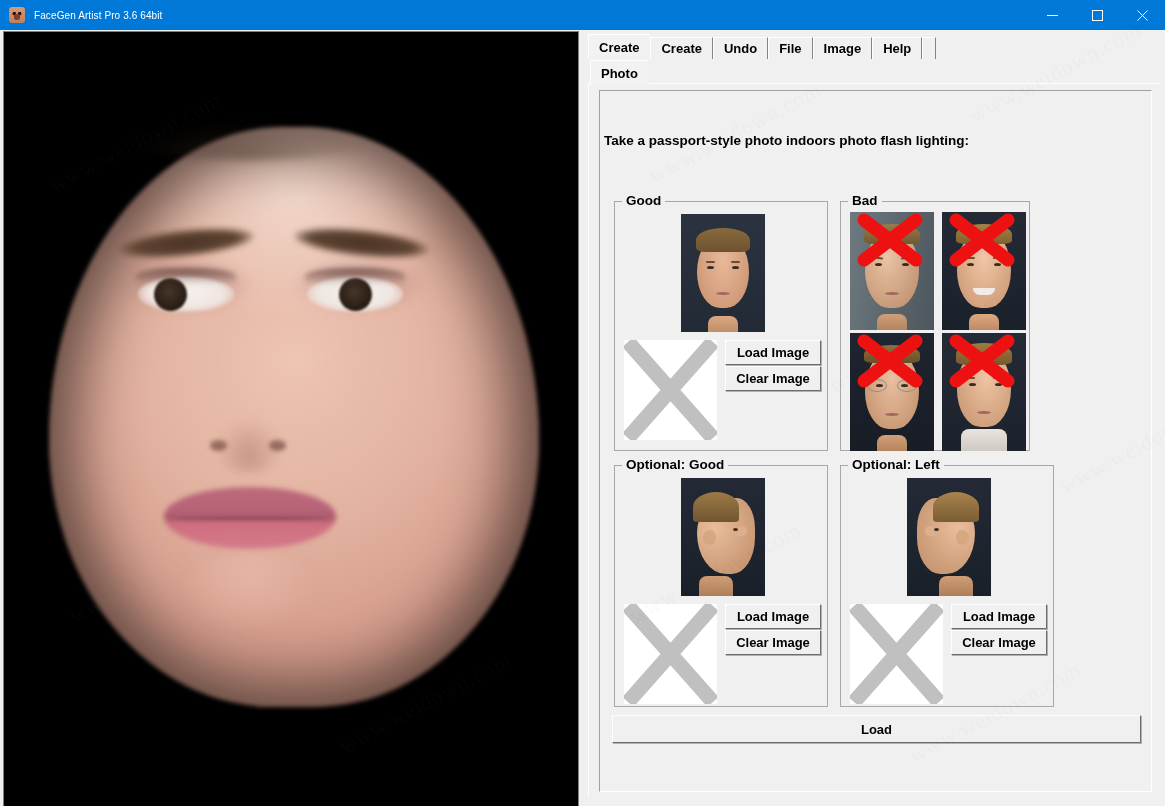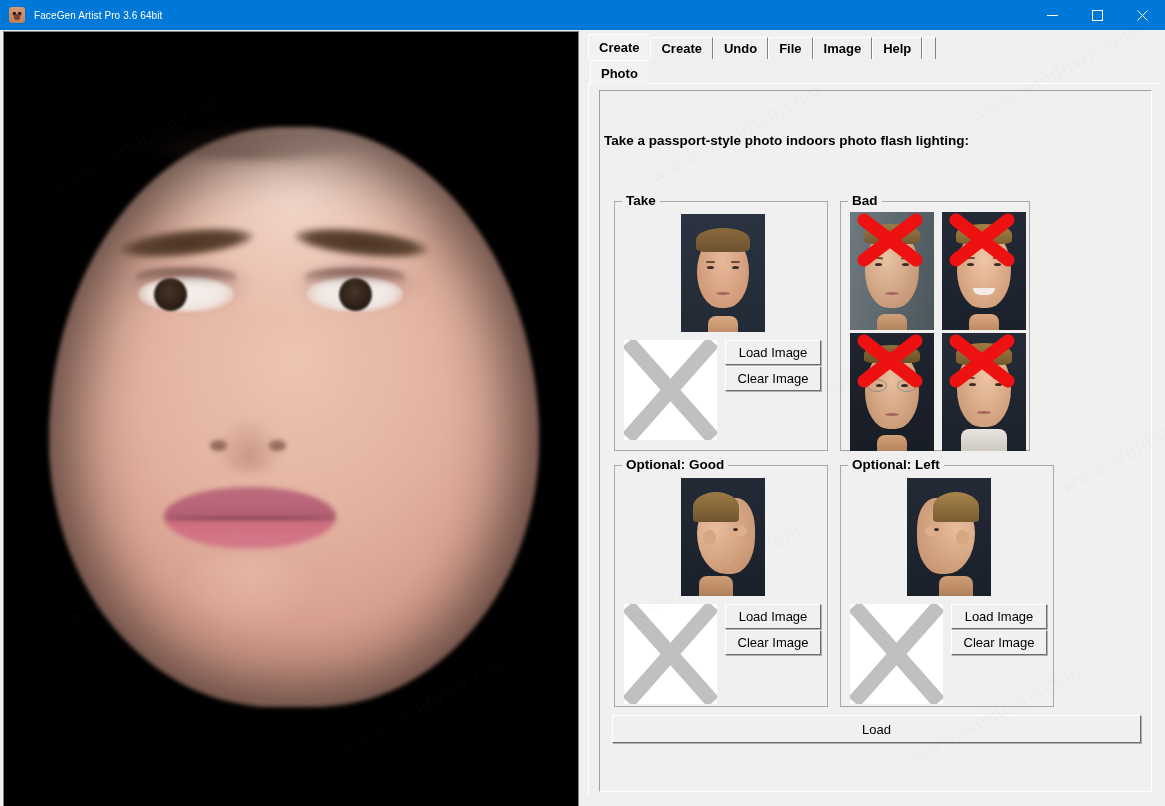--- a/index.html
+++ b/index.html
@@ -319,21 +319,21 @@
     overflow: hidden;
   }
   .ph-box-good { left: 9px; top: 138px; width: 93px; height: 100px; }
   .ph-box-side { left: 9px; top: 138px; width: 93px; height: 100px; }
   .placeholder svg { display: block; width: 100%; height: 100%; }
 
   
   .btn {
     position: absolute;
     display: flex; align-items: center; justify-content: center;
-    font-size: 13px; font-weight: normal; color: #000;
+    font-size: 13px; font-weight: bold; color: #000;
     background: #f0f0f0;
     border-top: 1px solid #ffffff;
     border-left: 1px solid #ffffff;
     border-right: 1px solid #6d6d6d;
     border-bottom: 1px solid #6d6d6d;
     box-shadow: 1px 1px 0 0 #b0b0b0;
     white-space: nowrap;
   }
   .btn-load-good  { left: 110px; top: 138px; width: 94px; height: 23px; }
   .btn-clear-good { left: 110px; top: 164px; width: 94px; height: 23px; }
@@ -434,21 +434,21 @@
       <div class="tab">New</div>
       <div class="tab spacer"></div>
     </div>
 
     <div id="panel-body">
       <div id="inner-pane">
 
         <div id="instruction">Take a passport-style photo indoors photo flash lighting:</div>
 
         <div class="groupbox" id="grp-good">
-          <div class="group-title">Take</div>
+          <div class="group-title">Good</div>
 
           <div class="photo ph-good">
             <div class="p-bg" style="background:linear-gradient(#2b3340,#222a36);"></div>
             <div class="p-head" style="top:20px;width:52px;height:74px;background:radial-gradient(ellipse at 50% 35%,#e7b99a,#c98f6d);"></div>
             <div class="p-hair" style="top:14px;width:54px;height:24px;background:linear-gradient(#8a6a3e,#6d5230);"></div>
             <div class="p-brow" style="left:25px;top:47px;"></div>
             <div class="p-brow" style="left:50px;top:47px;"></div>
             <div class="p-eye" style="left:26px;top:52px;"></div>
             <div class="p-eye" style="left:51px;top:52px;"></div>
             <div class="p-mouth" style="top:78px;"></div>

